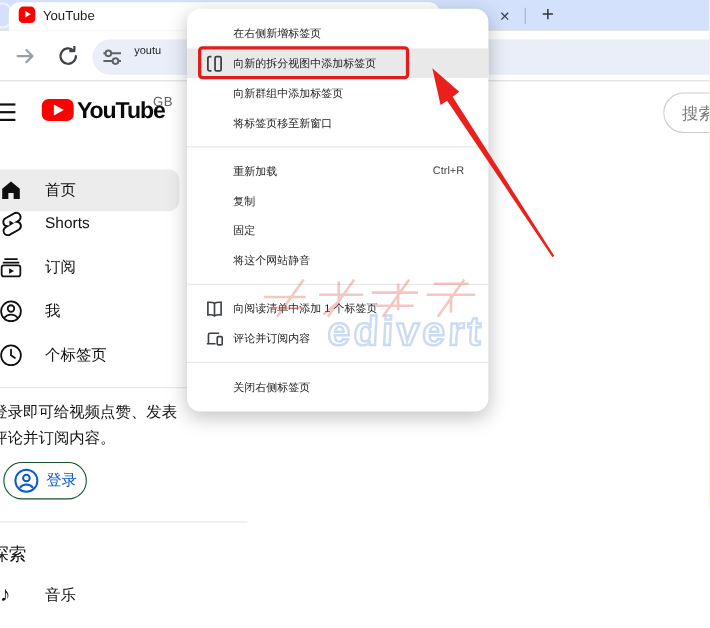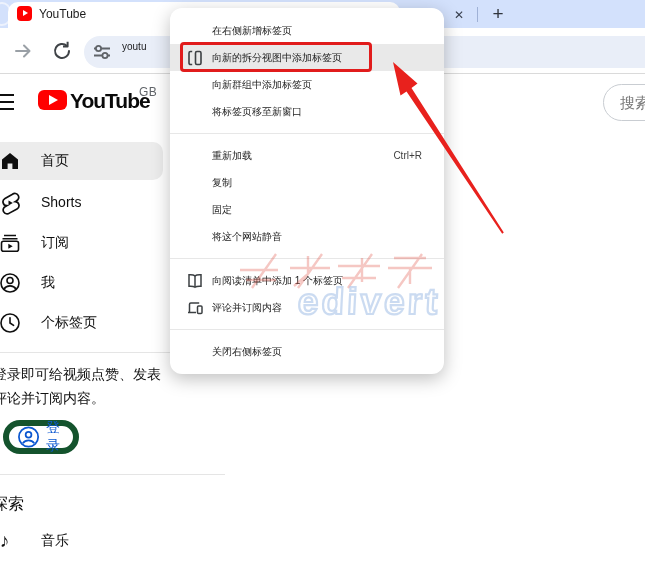--- a/index.html
+++ b/index.html
@@ -51,21 +51,21 @@
 
   .side-row { position:absolute; left:0; width:200px; height:38px; cursor:pointer; }
   .side-row .lbl { position:absolute; left:41px; top:10px; font-size:14px; color:#0f0f0f; }
   .side-row.active { background:#ececec; border-radius:0 10px 10px 0; width:163px; }
   .side-ic { position:absolute; left:-2px; top:7px; width:24px; height:24px; }
   .side-sep { position:absolute; left:0; height:1px; background:#e5e5e5; }
 
   .hint { position:absolute; left:-7px; top:288px; width:200px; font-size:14px;
           line-height:24px; color:#111; }
   .login-btn { position:absolute; left:3px; top:346px; height:34px; width:76px;
-               border:6px solid #14532d; border-radius:17px; background:#fff;
+               border:1px solid #14532d; border-radius:17px; background:#fff;
                display:flex; align-items:center; padding-left:8px; cursor:pointer; }
   .login-btn .txt { margin-left:6px; font-size:14px; color:#0b57d0; }
   .explore-h { position:absolute; left:-8px; top:420px; font-size:16px; font-weight:500; color:#0f0f0f; }
   .music-note { position:absolute; left:0px; top:8px; font-size:19px; color:#0f0f0f; }
 
   
   .menu { position:absolute; left:170px; top:8px; width:274px; background:#fff;
           border-radius:12px; box-shadow:0 5px 18px rgba(0,0,0,.25); padding:9px 0; z-index:20; }
   .mi { position:relative; height:27px; display:flex; align-items:center;
         padding:0 22px 0 42px; font-size:10px; color:#1c1c1c; cursor:pointer; white-space:nowrap; }
@@ -128,21 +128,21 @@
     <div class="yt-logo">
       <div class="yt-play"></div>
       <div class="yt-word">YouTube</div>
       <div class="yt-gb">GB</div>
     </div>
 
     <div class="search-pill">
       <span>搜索</span>
     </div>
 
-    <div class="side-row active" style="top:68px;">
+    <div class="side-row active" style="top:80px;">
       <svg class="side-ic" viewBox="0 0 24 24">
         <path d="M4 10.5 12 4l8 6.5V20h-5.6v-5.6h-4.8V20H4z" fill="#0f0f0f"></path>
       </svg>
       <span class="lbl">首页</span>
     </div>
     <div class="side-row" style="top:110px;">
       <svg class="side-ic" viewBox="0 0 24 24">
         <path d="M14.5 3.2 7 7.4a3.9 3.9 0 0 0 1.7 7.3l-1.2.7a3.9 3.9 0 1 0 3.9 6.7l7.6-4.2a3.9 3.9 0 0 0-1.7-7.3l1.1-.7a3.9 3.9 0 1 0-3.9-6.7z" fill="none" stroke="#0f0f0f" stroke-width="1.7"></path>
         <path d="M10.5 9.5v5l4.3-2.5z" fill="#0f0f0f"></path>
       </svg>

